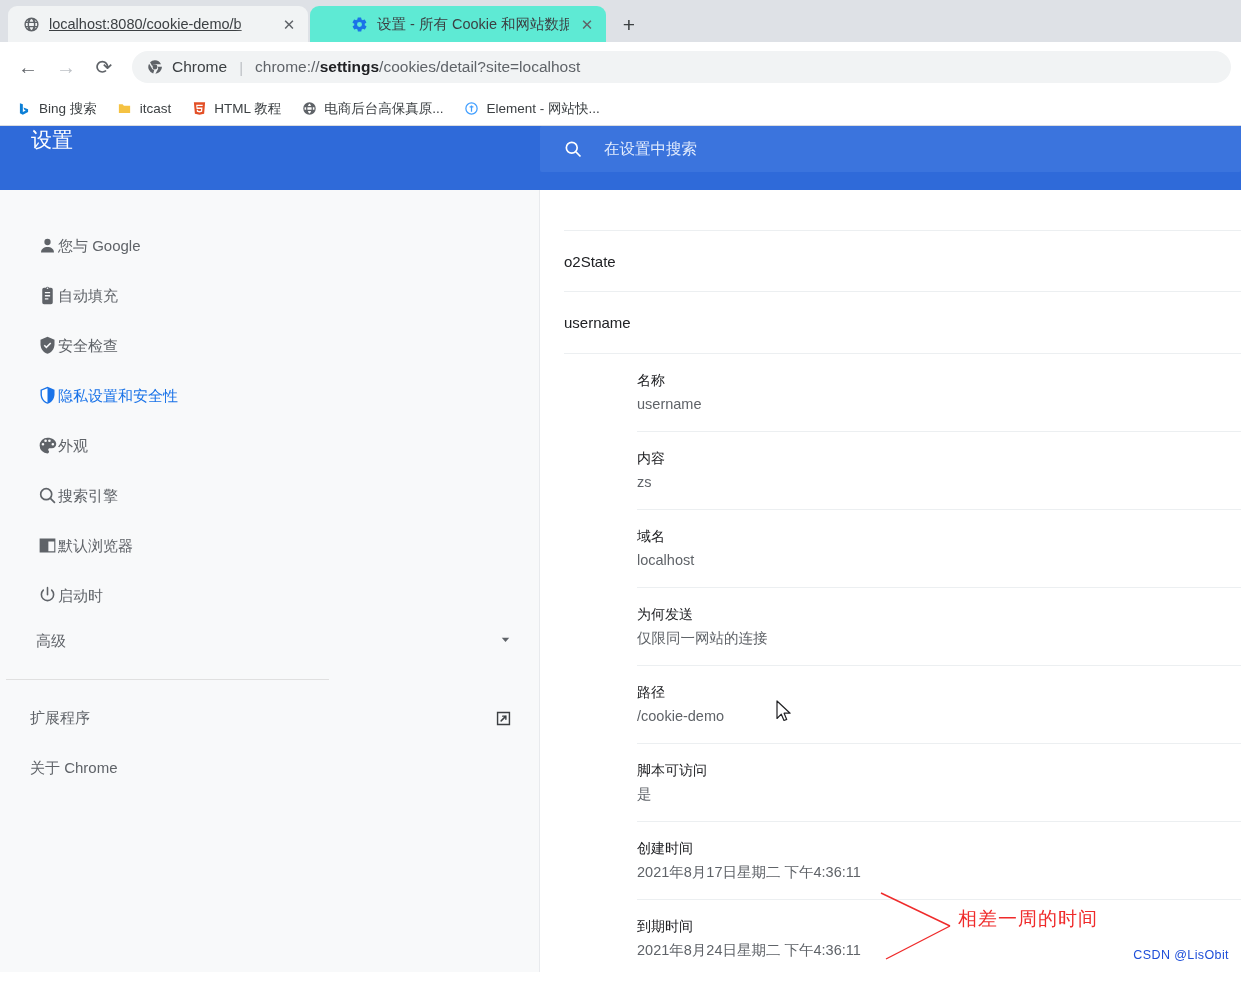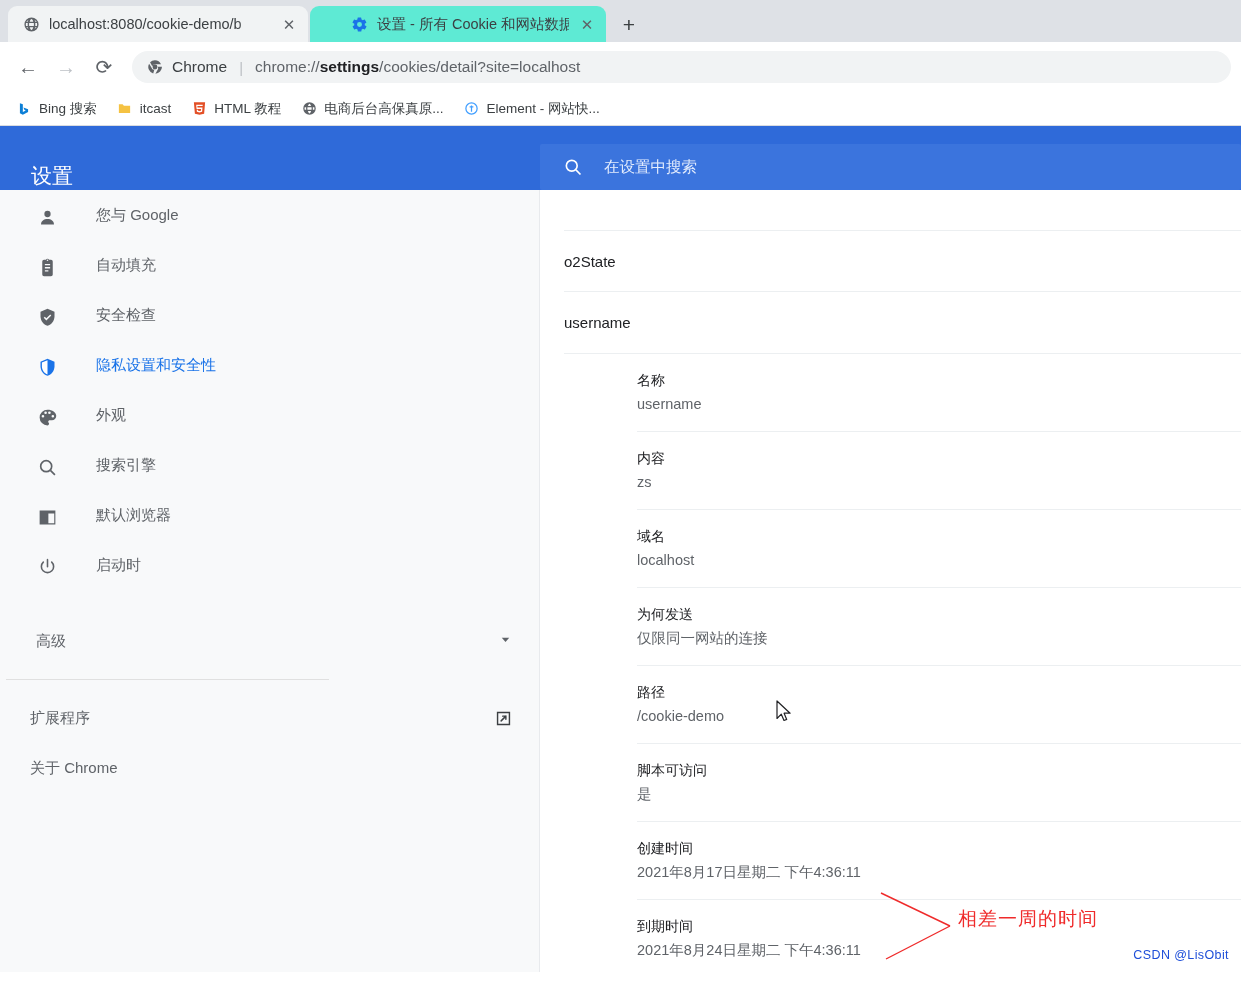--- a/index.html
+++ b/index.html
@@ -40,20 +40,21 @@
     flex: 1 1 auto;
     white-space: nowrap;
     overflow: hidden;
     font-size: 14.5px;
     line-height: 18px;
     color: #3c4043;
   }
   .tab.inactive .tab-title {
     -webkit-mask-image: linear-gradient(to right, #000 84%, transparent 99%);
             mask-image: linear-gradient(to right, #000 84%, transparent 99%);
+            text-decoration: underline;
   }
   .tab-close {
     width: 18px; height: 18px; flex: 0 0 18px;
     display: flex; align-items: center; justify-content: center;
     font-size: 15px; color: #5f6368; line-height: 1;
   }
   .newtab {
     width: 30px; height: 30px;
     margin: 0 0 3px 8px;
     display: flex; align-items: center; justify-content: center;
@@ -114,21 +115,21 @@
     white-space: nowrap;
   }
   .bm-icon { width: 16px; height: 16px; flex:0 0 16px; display:flex;align-items:center;justify-content:center;}
 
   
   .settings { position: relative; height: 846px; background: #ffffff; }
   .settings-header {
     height: 64px;
     background: #2f6ad9;
     display: flex;
-    align-items: flex-end;
+    align-items: flex-start;
     position: relative;
   }
   .settings-title {
     width: 540px;
     padding-left: 31px;
     color: #ffffff;
     font-size: 21px;
     font-weight: 400;
   }
   .searchbar {
@@ -149,24 +150,23 @@
 
   .sidebar {
     width: 540px;
     background: #f8f9fa;
     padding-top: 16px;
     border-right: 1px solid #e8eaed;
     flex: 0 0 540px;
   }
   .nav-item {
     display: flex;
-    align-items: flex-start;
+    align-items: flex-end;
     height: 50px;
     padding-left: 36px;
-    gap: 38px;
     font-size: 15px;
     color: #5f6368;
   }
   .nav-item .nav-icon { width: 22px; height: 22px; flex: 0 0 22px; display:flex; align-items:center; justify-content:center; }
   .nav-item.selected { color: #1a73e8; }
   .nav-item.selected .nav-icon svg { fill: #1a73e8; }
 
   .nav-advanced {
     display: flex;
     align-items: center;

